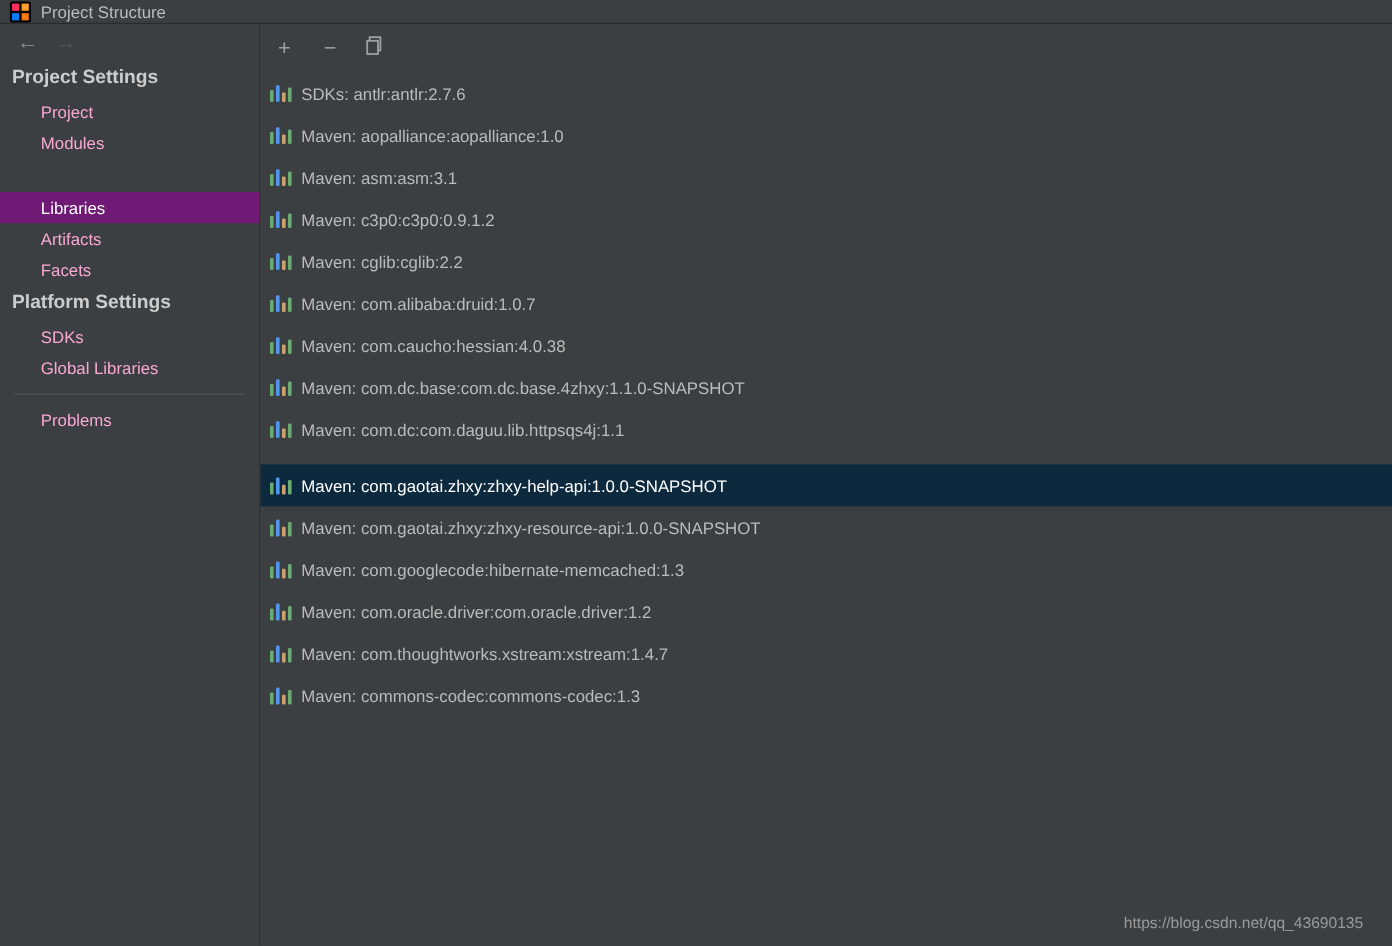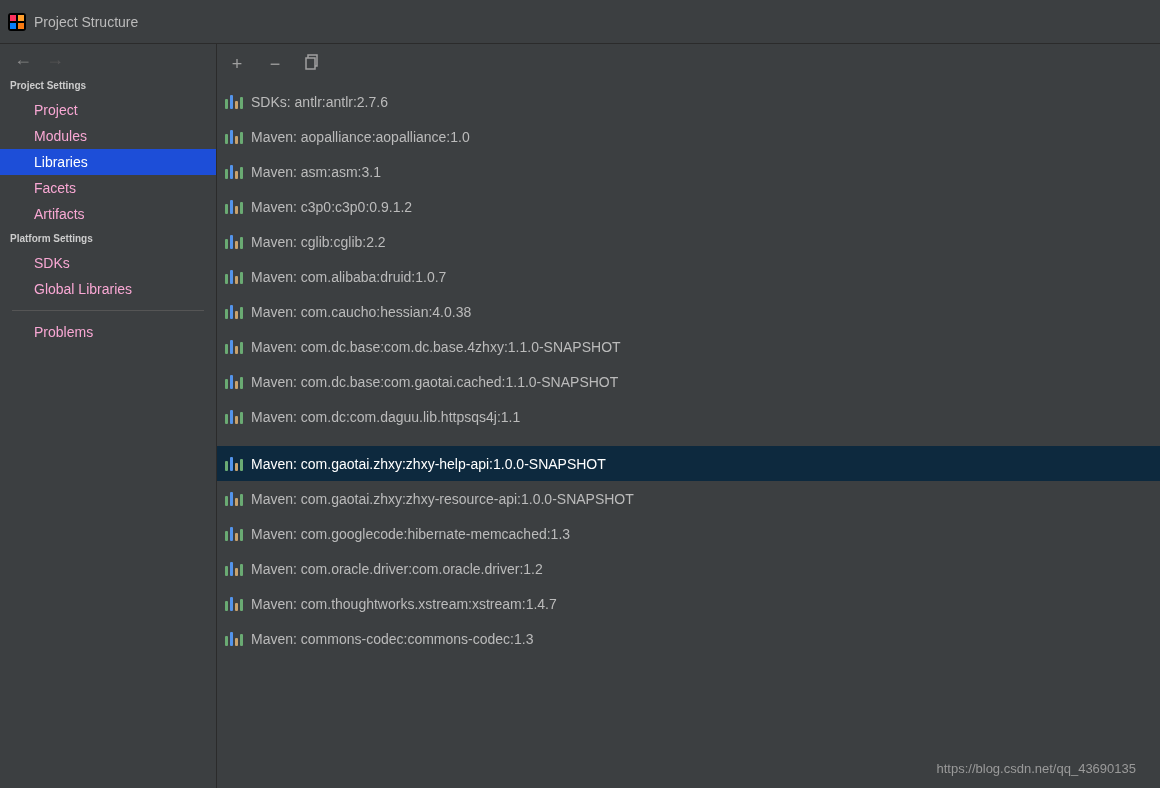--- a/index.html
+++ b/index.html
@@ -8,21 +8,21 @@
     font-size: 14px;
     background: #3c3f41;
     color: #bbbbbb;
     width: 1160px;
     height: 788px;
     overflow: hidden;
     display: flex;
     flex-direction: column;
   }
   .titlebar {
-    height: 44px;
+    height: 20px;
     background: #3c3f41;
     display: flex;
     align-items: center;
     padding: 0 8px;
     border-bottom: 1px solid #2b2b2b;
   }
   .app-icon {
     width: 18px;
     height: 18px;
     margin-right: 8px;
@@ -55,31 +55,32 @@
     color: #888;
     font-size: 18px;
     cursor: pointer;
     user-select: none;
   }
   .arrow.disabled { color: #555; }
   .section-header {
     font-weight: bold;
     color: #cccccc;
     padding: 6px 10px;
-    font-size: 10px;
+    font-size: 16px;
   }
   .sidebar-item {
     padding: 5px 10px 5px 34px;
     cursor: pointer;
     color: #f9a8d4;
     font-size: 14px;
   }
   .sidebar-item.selected {
-    background: #1d4ed8;
+    background: #701a75;
     color: #ffffff;
+    margin-top: 28px;
   }
   .sidebar-divider {
     border-top: 1px solid #555;
     margin: 8px 12px;
   }
   .content {
     flex: 1;
     background: #3c3f41;
     display: flex;
     flex-direction: column;
@@ -163,22 +164,22 @@
   <div class="sidebar">
     <div class="nav-arrows">
       <span class="arrow">←</span>
       <span class="arrow disabled">→</span>
     </div>
 
     <div class="section-header">Project Settings</div>
     <div class="sidebar-item"><span>Project</span></div>
     <div class="sidebar-item"><span>Modules</span></div>
     <div class="sidebar-item selected"><span>Libraries</span></div>
+    <div class="sidebar-item"><span>Artifacts</span></div>
     <div class="sidebar-item"><span>Facets</span></div>
-    <div class="sidebar-item"><span>Artifacts</span></div>
 
     <div class="section-header">Platform Settings</div>
     <div class="sidebar-item"><span>SDKs</span></div>
     <div class="sidebar-item"><span>Global Libraries</span></div>
 
     <div class="sidebar-divider"></div>
 
     <div class="sidebar-item"><span>Problems</span></div>
   </div>
 
@@ -267,29 +268,20 @@
           </span>
           <span>Maven: com.dc.base:com.dc.base.4zhxy:1.1.0-SNAPSHOT</span>
         </div>
         <div class="lib-row">
           <span class="lib-icon">
             <span class="b1"></span>
             <span class="b2"></span>
             <span class="b3"></span>
             <span class="b4"></span>
           </span>
-          <span>Maven: com.dc.base:com.gaotai.cached:1.1.0-SNAPSHOT</span>
-        </div>
-        <div class="lib-row">
-          <span class="lib-icon">
-            <span class="b1"></span>
-            <span class="b2"></span>
-            <span class="b3"></span>
-            <span class="b4"></span>
-          </span>
           <span>Maven: com.dc:com.daguu.lib.httpsqs4j:1.1</span>
         </div>
         <div class="lib-row selected">
           <span class="lib-icon">
             <span class="b1"></span>
             <span class="b2"></span>
             <span class="b3"></span>
             <span class="b4"></span>
           </span>
           <span>Maven: com.gaotai.zhxy:zhxy-help-api:1.0.0-SNAPSHOT</span>

